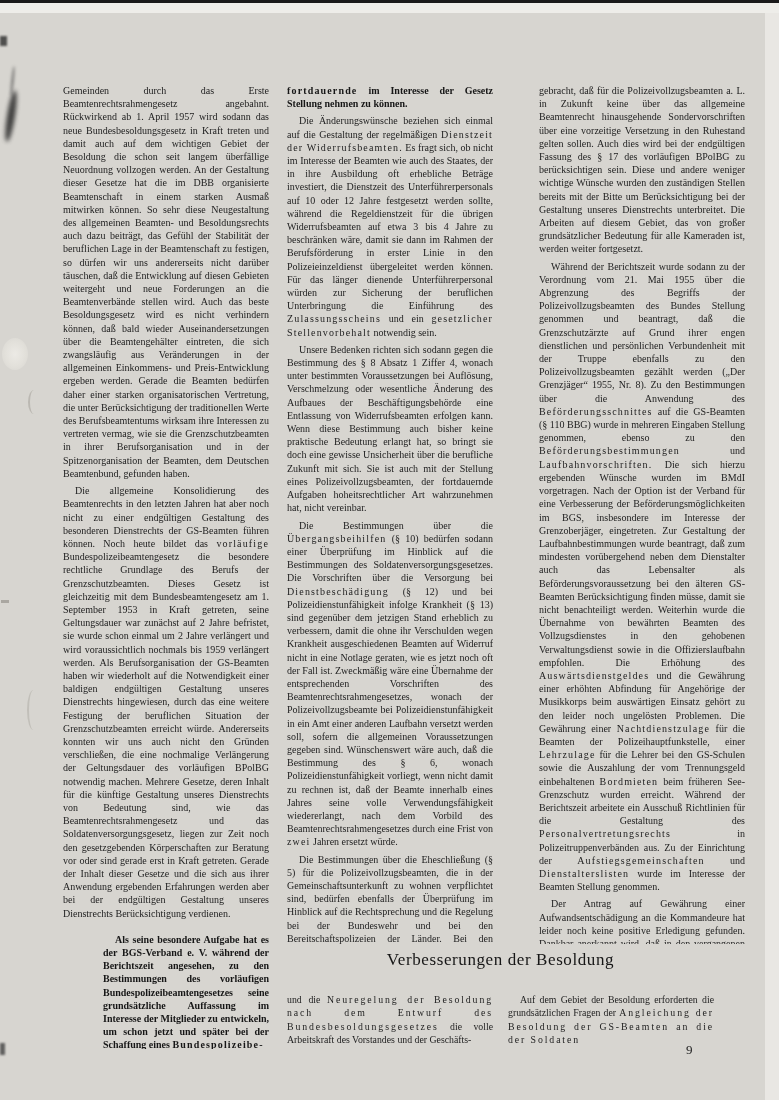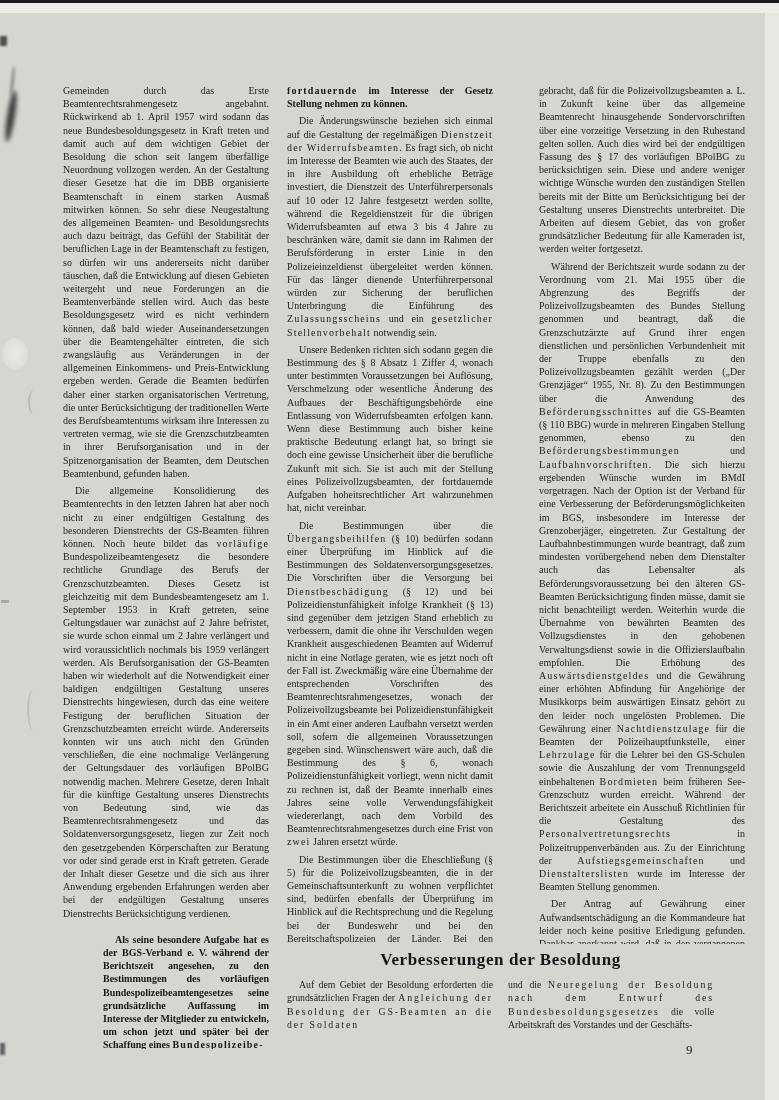--- a/index.html
+++ b/index.html
@@ -35,22 +35,22 @@
   .para{margin:0;}
   .para + .para{margin-top:4px;}
   .para.gap{margin-top:13px;margin-left:40px;}
   .para.indent{text-indent:12px;}
   .para.bold{font-weight:bold;color:#161616;}
   .sperr{letter-spacing:1.15px;}
 
   
   #bottom-section{position:absolute;left:287px;top:950px;width:427px;}
   .section-heading{
-    margin:0 0 8px 0;text-align:center;
-    font-size:17px;font-weight:bold;letter-spacing:.6px;color:#161616;
+    margin:0 0 23px 0;text-align:center;
+    font-size:17px;font-weight:normal;letter-spacing:.6px;color:#161616;
   }
   .bottom-cols{display:flex;gap:15px;}
   .bottom-col{
     width:206px;font-size:9.8px;line-height:13.4px;
     text-align:justify;hyphens:auto;-webkit-hyphens:auto;color:#222;
   }
   .bottom-col .sperr{letter-spacing:1.9px;}
 
   #page-number{position:absolute;left:686px;top:1042px;font-size:13px;color:#222;}
 </style>
@@ -84,21 +84,21 @@
 <div id="col3" class="col">
     <p class="para"><span>gebracht, daß für die Polizeivollzugsbeamten a. L. in Zukunft keine über das allgemeine Beamtenrecht hinausgehende Sondervorschriften über eine vorzeitige Versetzung in den Ruhestand gelten sollen. Auch dies wird bei der endgültigen Fassung des § 17 des vorläufigen BPolBG zu berücksichtigen sein. Diese und andere weniger wichtige Wünsche wurden den zuständigen Stellen bereits mit der Bitte um Berücksichtigung bei der Gestaltung unseres Dienstrechts unterbreitet. Die Arbeiten auf diesem Gebiet, das von großer grundsätzlicher Bedeutung für alle Kameraden ist, werden weiter fortgesetzt.</span></p>
     <p class="para indent"><span>Während der Berichtszeit wurde sodann zu der Verordnung vom 21. Mai 1955 über die Abgrenzung des Begriffs der Polizeivollzugsbeamten des Bundes Stellung genommen und beantragt, daß die Grenzschutzärzte auf Grund ihrer engen dienstlichen und persönlichen Verbundenheit mit der Truppe ebenfalls zu den Polizeivollzugsbeamten gezählt werden („Der Grenzjäger“ 1955, Nr. 8). Zu den Bestimmungen über die Anwendung des </span><span class="sperr">Beförderungsschnittes</span><span> auf die GS-Beamten (§ 110 BBG) wurde in mehreren Eingaben Stellung genommen, ebenso zu den </span><span class="sperr">Beförderungsbestimmungen</span><span> und </span><span class="sperr">Laufbahnvorschriften.</span><span> Die sich hierzu ergebenden Wünsche wurden im BMdI vorgetragen. Nach der Option ist der Verband für eine Verbesserung der Beförderungsmöglichkeiten im BGS, insbesondere im Interesse der Grenzoberjäger, eingetreten. Zur Gestaltung der Laufbahnbestimmungen wurde beantragt, daß zum mindesten vorübergehend neben dem Dienstalter auch das Lebensalter als Beförderungsvoraussetzung bei den älteren GS-Beamten Berücksichtigung finden müsse, damit sie nicht benachteiligt werden. Weiterhin wurde die Übernahme von bewährten Beamten des Vollzugsdienstes in den gehobenen Verwaltungsdienst sowie in die Offizierslaufbahn empfohlen. Die Erhöhung des </span><span class="sperr">Auswärtsdienstgeldes</span><span> und die Gewährung einer erhöhten Abfindung für Angehörige der Musikkorps beim auswärtigen Einsatz gehört zu den leider noch ungelösten Problemen. Die Gewährung einer </span><span class="sperr">Nachtdienstzulage</span><span> für die Beamten der Polizeihauptfunkstelle, einer </span><span class="sperr">Lehrzulage</span><span> für die Lehrer bei den GS-Schulen sowie die Auszahlung der vom Trennungsgeld einbehaltenen </span><span class="sperr">Bordmieten</span><span> beim früheren See-Grenzschutz wurden erreicht. Während der Berichtszeit arbeitete ein Ausschuß Richtlinien für die Gestaltung des </span><span class="sperr">Personalvertretungsrechts</span><span> in Polizeitruppenverbänden aus. Zu der Einrichtung der </span><span class="sperr">Aufstiegsgemeinschaften</span><span> und </span><span class="sperr">Dienstalterslisten</span><span> wurde im Interesse der Beamten Stellung genommen.</span></p>
     <p class="para indent"><span>Der Antrag auf Gewährung einer Aufwandsentschädigung an die Kommandeure hat leider noch keine positive Erledigung gefunden. Dankbar anerkannt wird, daß in den vergangenen Jahren viele </span><span class="sperr">Laufbahnbestimmungen</span><span> durchgeführt wurden, allerdings sind gerade auf diesem Gebiet manche erforderten Wünsche noch unerfüllt.</span></p>
   </div>
 
 <div id="bottom-section">
   <h2 class="section-heading">Verbesserungen der Besoldung</h2>
   <div class="bottom-cols">
     <div class="bottom-col">
-        <p class="para indent"><span>Auf dem Gebiet der Besoldung erforderten die grundsätzlichen Fragen der </span><span class="sperr">Angleichung der Besoldung der GS-Beamten an die der Soldaten</span></p>
+        <p class="para"><span>und die </span><span class="sperr">Neuregelung der Besoldung nach dem Entwurf des Bundesbesoldungsgesetzes</span><span> die volle Arbeitskraft des Vorstandes und der Geschäfts-</span></p>
       </div>
     <div class="bottom-col">
-        <p class="para"><span>und die </span><span class="sperr">Neuregelung der Besoldung nach dem Entwurf des Bundesbesoldungsgesetzes</span><span> die volle Arbeitskraft des Vorstandes und der Geschäfts-</span></p>
+        <p class="para indent"><span>Auf dem Gebiet der Besoldung erforderten die grundsätzlichen Fragen der </span><span class="sperr">Angleichung der Besoldung der GS-Beamten an die der Soldaten</span></p>
       </div>
   </div>
 </div>
 
 <div id="page-number">9</div>
 
 </body></html>

